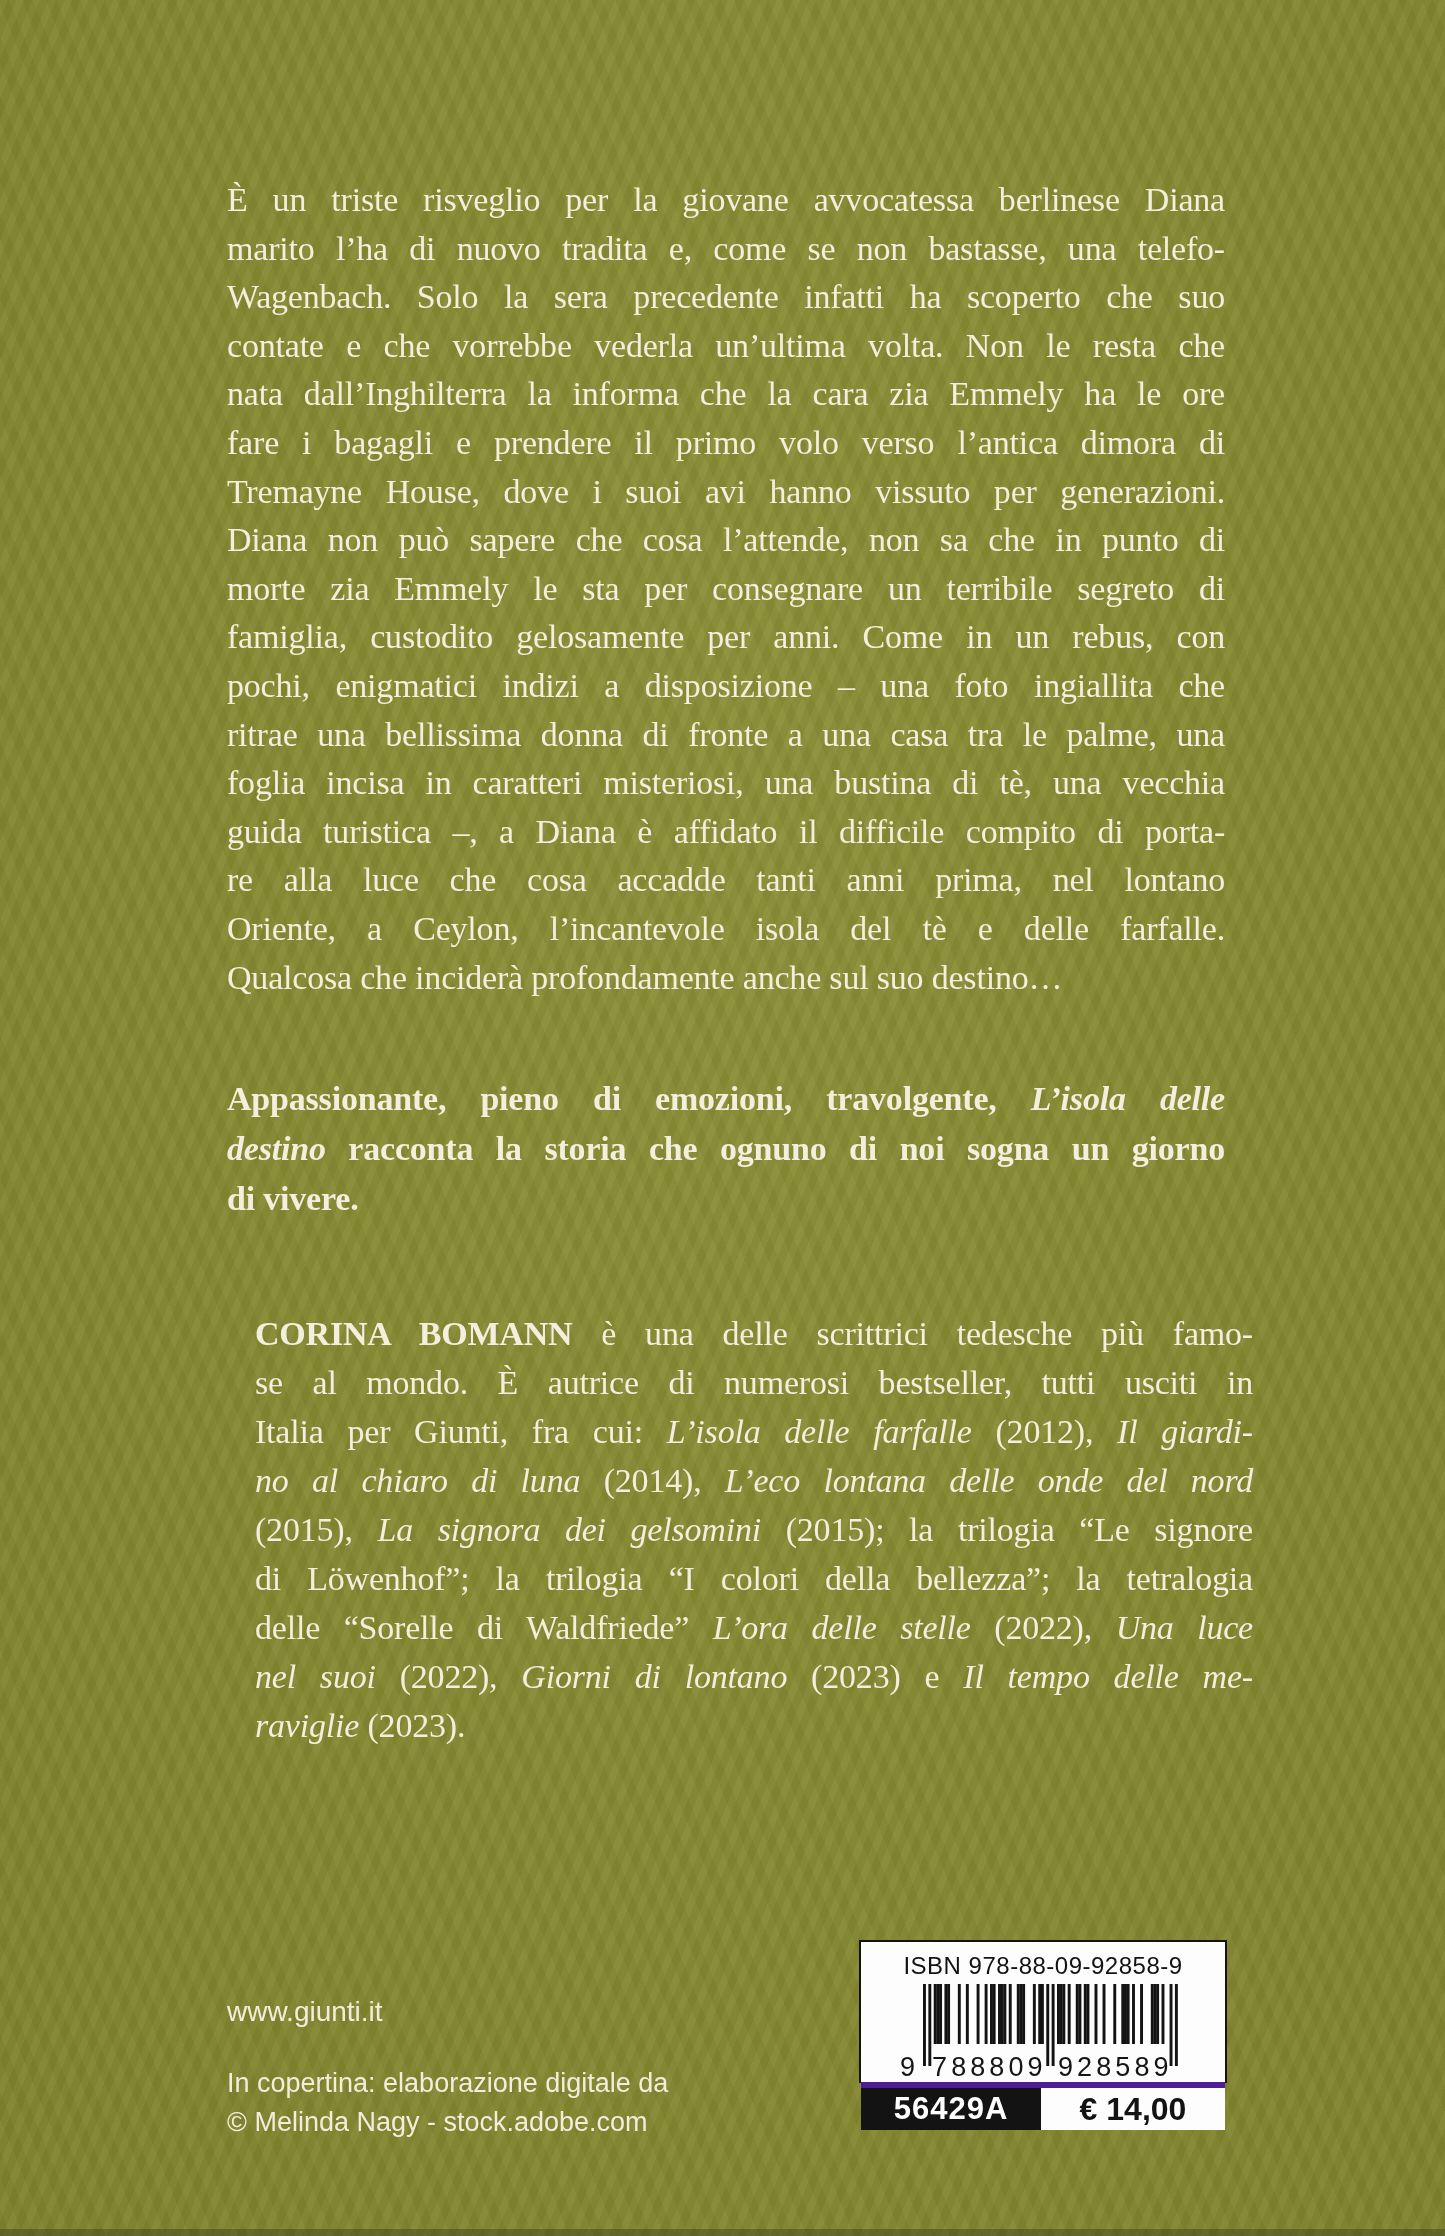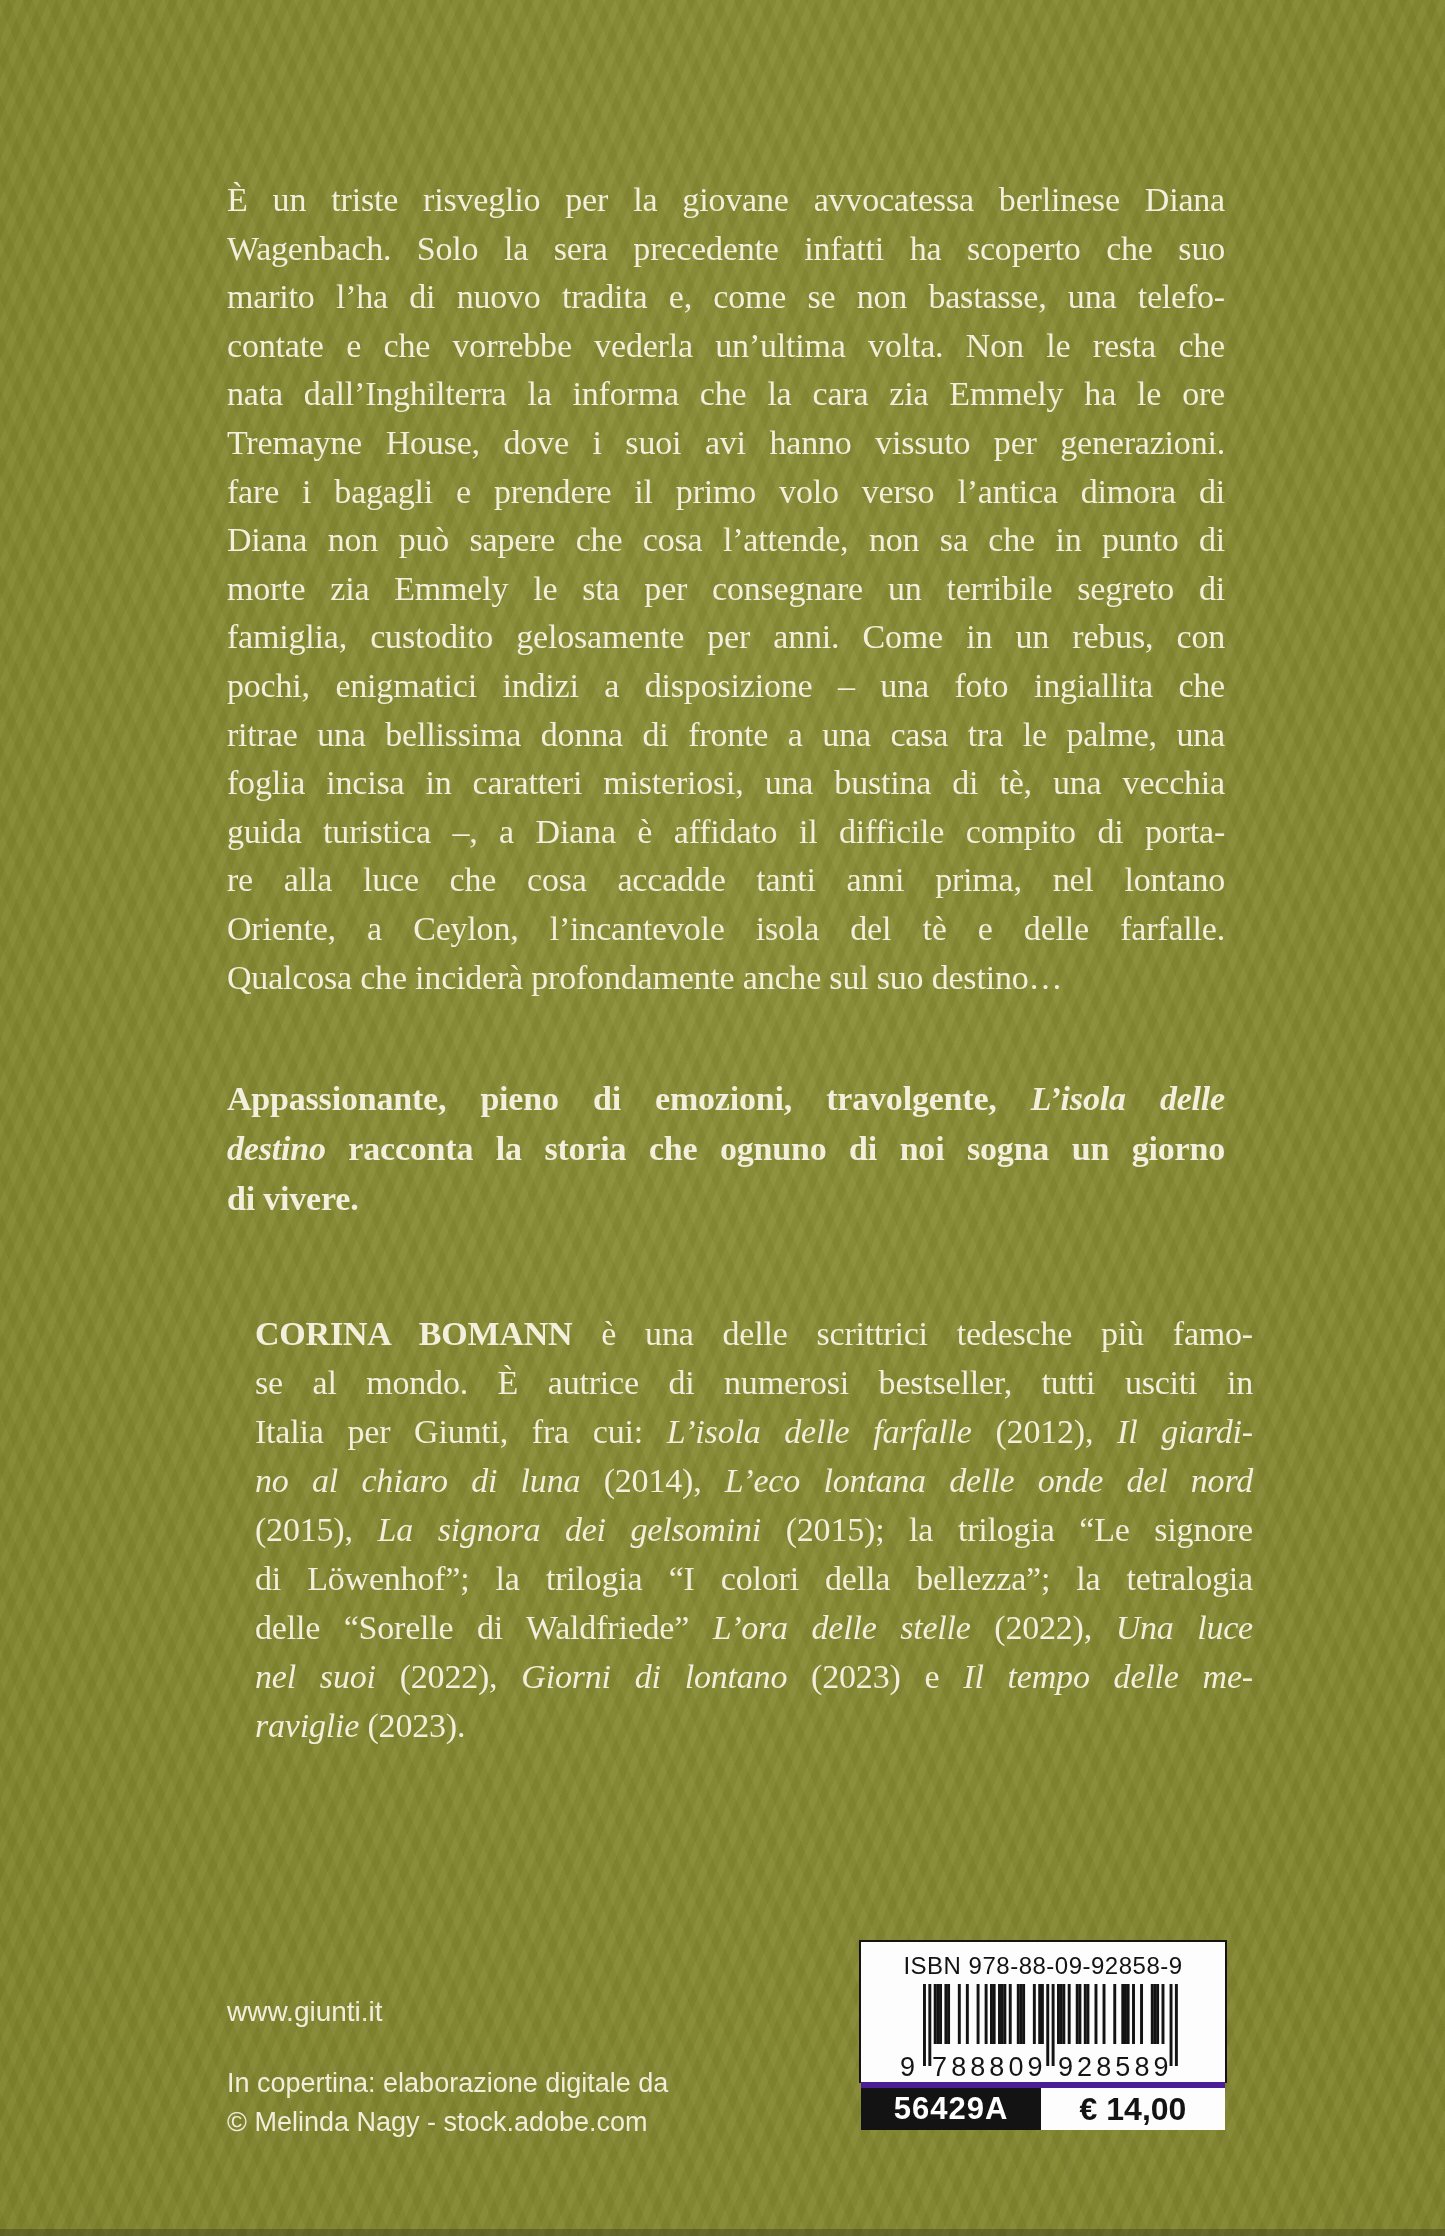--- a/index.html
+++ b/index.html
@@ -57,26 +57,26 @@
   }
 </style>
 </head>
 <body>
 
 <div class="page" style="background: rgb(135, 138, 47);">
   <div class="texture"></div>
 
   <div class="block synopsis" style="color: rgb(242, 239, 220);">
       <div class="line"><span>È un triste risveglio per la giovane avvocatessa berlinese Diana</span></div>
+      <div class="line"><span>marito l’ha di nuovo tradita e, come se non bastasse, una telefo-</span></div>
       <div class="line"><span>Wagenbach. Solo la sera precedente infatti ha scoperto che suo</span></div>
-      <div class="line"><span>marito l’ha di nuovo tradita e, come se non bastasse, una telefo-</span></div>
       <div class="line"><span>contate e che vorrebbe vederla un’ultima volta. Non le resta che</span></div>
       <div class="line"><span>nata dall’Inghilterra la informa che la cara zia Emmely ha le ore</span></div>
+      <div class="line"><span>fare i bagagli e prendere il primo volo verso l’antica dimora di</span></div>
       <div class="line"><span>Tremayne House, dove i suoi avi hanno vissuto per generazioni.</span></div>
-      <div class="line"><span>fare i bagagli e prendere il primo volo verso l’antica dimora di</span></div>
       <div class="line"><span>Diana non può sapere che cosa l’attende, non sa che in punto di</span></div>
       <div class="line"><span>morte zia Emmely le sta per consegnare un terribile segreto di</span></div>
       <div class="line"><span>famiglia, custodito gelosamente per anni. Come in un rebus, con</span></div>
       <div class="line"><span>pochi, enigmatici indizi a disposizione – una foto ingiallita che</span></div>
       <div class="line"><span>ritrae una bellissima donna di fronte a una casa tra le palme, una</span></div>
       <div class="line"><span>foglia incisa in caratteri misteriosi, una bustina di tè, una vecchia</span></div>
       <div class="line"><span>guida turistica –, a Diana è affidato il difficile compito di porta-</span></div>
       <div class="line"><span>re alla luce che cosa accadde tanti anni prima, nel lontano</span></div>
       <div class="line"><span>Oriente, a Ceylon, l’incantevole isola del tè e delle farfalle.</span></div>
       <div class="line last"><span>Qualcosa che inciderà profondamente anche sul suo destino…</span></div>

